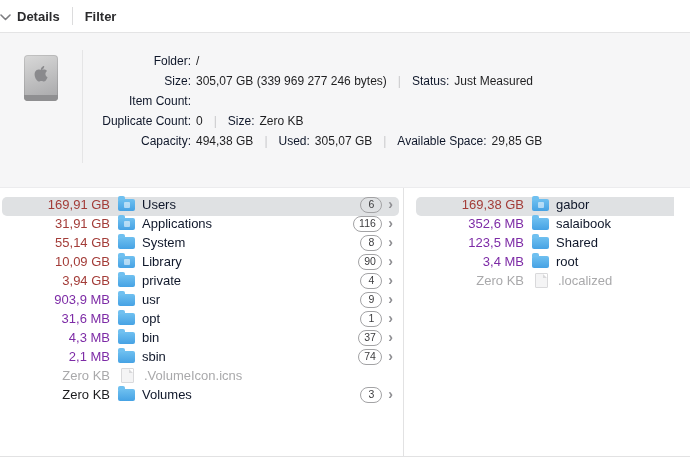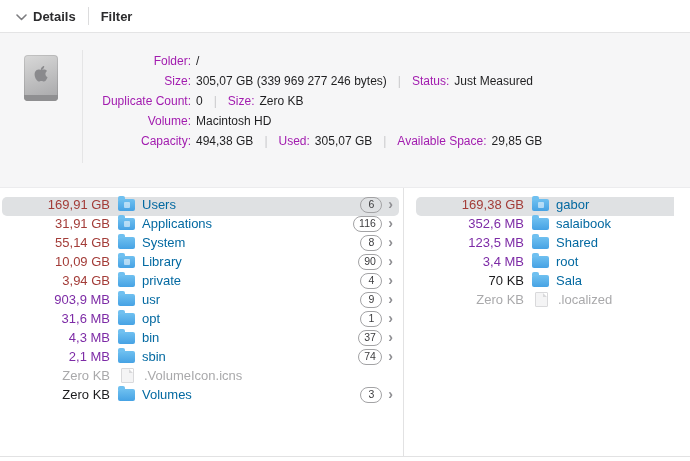--- a/index.html
+++ b/index.html
@@ -3,60 +3,60 @@
 <meta charset="utf-8">
 <style>
   html,body{margin:0;padding:0;}
   body{
     width:690px;height:461px;position:relative;overflow:hidden;
     background:#ffffff;color:#1c1c1e;
     font-family:"Liberation Sans",sans-serif;font-size:13px;
   }
   
   .toolbar{height:32px;display:flex;align-items:center;background:#fff;
-    border-bottom:1px solid #e4e4e5;padding-left:16px;}
+    border-bottom:1px solid #e4e4e5;}
   .tb-btn{display:flex;align-items:center;gap:6px;font-weight:700;
     font-size:13px;color:#2b2b2d;cursor:default;}
   .tb-sep{width:1px;height:18px;background:#dcdcdd;margin:0 12px;}
   
   .details{position:absolute;top:33px;left:0;right:0;height:155px;
     background:#f6f6f7;border-bottom:1px solid #ececee;display:flex;
     box-sizing:border-box;}
   .device{width:82px;flex:none;display:flex;justify-content:center;
     align-items:flex-start;padding-top:22px;}
   .drive-body{width:34px;height:46px;border-radius:4px;position:relative;
     background:linear-gradient(160deg,#d9d9d9,#a6a6a8);
     box-shadow:inset 0 0 0 1px rgba(0,0,0,.10);}
   .drive-body::after{content:"";position:absolute;bottom:0;left:0;right:0;
     height:6px;background:#8f8f91;border-radius:0 0 4px 4px;}
   .drive-apple{position:absolute;top:9px;left:9px;}
   .vdiv{width:1px;background:#e5e5e6;margin:17px 0 24px 0;}
   .fields{padding:18px 0 0 12px;font-size:12px;line-height:20px;}
   .drow{display:flex;align-items:baseline;white-space:nowrap;}
-  .dlabel{color:#a21caf;}
+  .dlabel{color:#0f172a;}
   .dlabel.first{width:96px;text-align:right;flex:none;}
   .dlabel{margin-right:5px;}
   .dvalue{color:#1f1f21;}
   .dsep{color:#c9c9cb;margin:0 11px;}
   
   .cols{position:absolute;top:188px;left:0;right:0;bottom:4px;
     border-bottom:1px solid #e2e2e3;display:flex;background:#fff;}
   .col-left{width:403px;flex:none;padding-top:9px;box-sizing:border-box;}
   .col-div{width:1px;background:#e2e2e3;}
   .col-right{flex:1;padding-top:9px;overflow:hidden;}
   .row{height:19px;display:flex;align-items:flex-start;font-size:13px;
     margin:0 4px 0 2px;padding:0 6px 0 8px;border-radius:5px;box-sizing:border-box;}
   .col-right .row{margin:0 16px 0 12px;border-radius:5px 0 0 5px;}
   .row.selected{background:var(--selection);}
   .size{flex:none;width:100px;text-align:right;}
   .size.gb{color:var(--size-gb);}
   .size.mb{color:var(--size-mb);}
   .size.plain{color:var(--size-plain);}
   .size.dim{color:var(--size-dim);}
-  .name{color:#0369a1;}
+  .name{color:#0f172a;}
   .name.dim{color:var(--size-dim);}
   .spacer{flex:1;}
   .icon-folder{flex:none;width:17px;height:12px;position:relative;
     margin:2px 7px 0 8px;border-radius:1.5px 2px 2px 2px;
     background:linear-gradient(#6fc0f0,#46a2e4);}
   .icon-folder::before{content:"";position:absolute;top:-3px;left:0;
     width:7px;height:4px;background:#6fc0f0;border-radius:2px 2px 0 0;}
   .icon-folder.emblem::after{content:"";position:absolute;top:3px;left:5.5px;
     width:6px;height:6px;background:rgba(255,255,255,.55);border-radius:1px;}
   .icon-file{flex:none;width:11px;height:13px;position:relative;
@@ -107,31 +107,28 @@
         <span class="dvalue">/</span>
       </div>
       <div class="drow">
         <span class="dlabel first">Size:</span>
         <span class="dvalue">305,07 GB (339 969 277 246 bytes)</span>
         <span class="dsep">|</span>
         <span class="dlabel">Status:</span>
         <span class="dvalue">Just Measured</span>
       </div>
       <div class="drow">
+        <span class="dlabel first">Item Count:</span>
       </div>
       <div class="drow">
         <span class="dlabel first">Duplicate Count:</span>
         <span class="dvalue">0</span>
         <span class="dsep">|</span>
         <span class="dlabel">Size:</span>
         <span class="dvalue">Zero KB</span>
-      </div>
-      <div class="drow">
-        <span class="dlabel first">Volume:</span>
-        <span class="dvalue">Macintosh HD</span>
       </div>
       <div class="drow">
         <span class="dlabel first">Capacity:</span>
         <span class="dvalue">494,38 GB</span>
         <span class="dsep">|</span>
         <span class="dlabel">Used:</span>
         <span class="dvalue">305,07 GB</span>
         <span class="dsep">|</span>
         <span class="dlabel">Available Space:</span>
         <span class="dvalue">29,85 GB</span>
@@ -243,23 +240,18 @@
         <span class="size mb">123,5 MB</span>
         <span class="icon-folder"></span>
         <span class="name">Shared</span>
       </div>
       <div class="row">
         <span class="size mb">3,4 MB</span>
         <span class="icon-folder"></span>
         <span class="name">root</span>
       </div>
       <div class="row">
-        <span class="size plain">70 KB</span>
-        <span class="icon-folder"></span>
-        <span class="name">Sala</span>
-      </div>
-      <div class="row">
         <span class="size dim">Zero KB</span>
         <span class="icon-file"></span>
         <span class="name dim">.localized</span>
       </div>
     </div>
 </div>
 
 </body></html>

